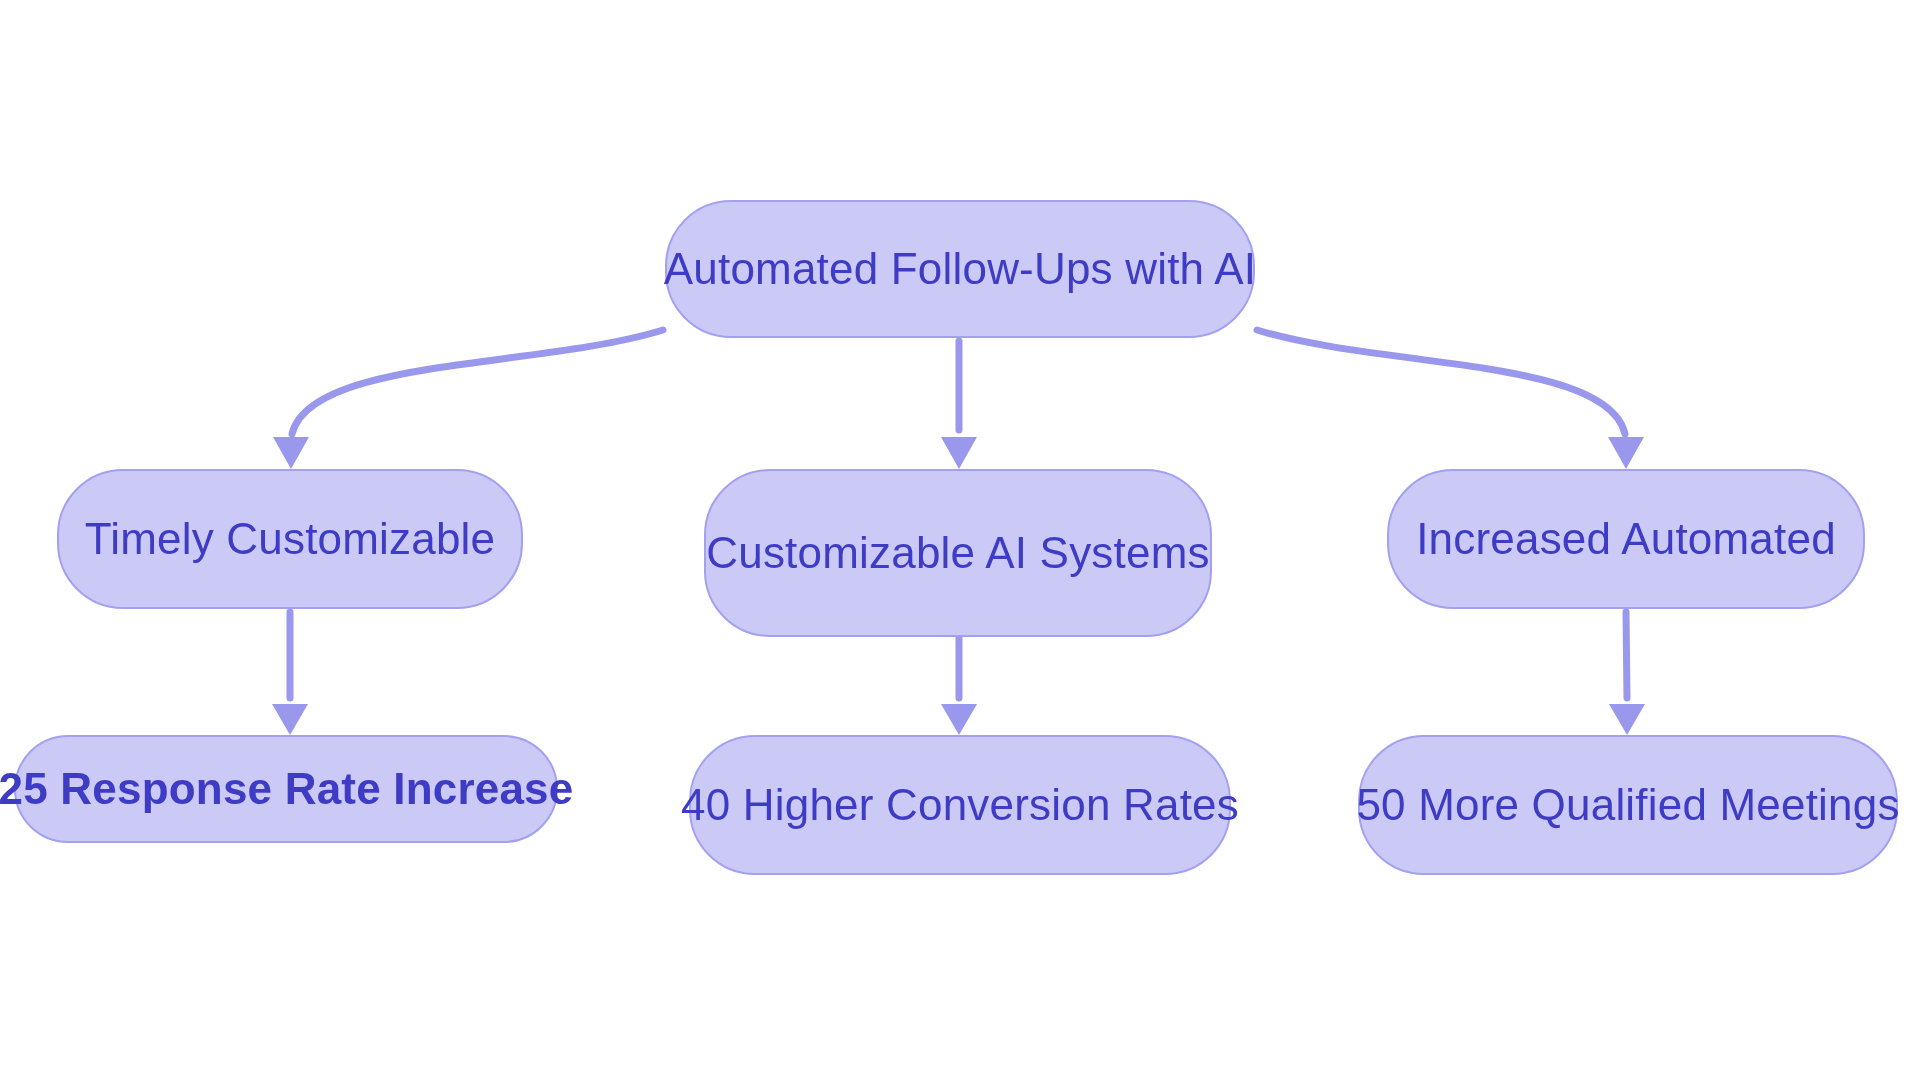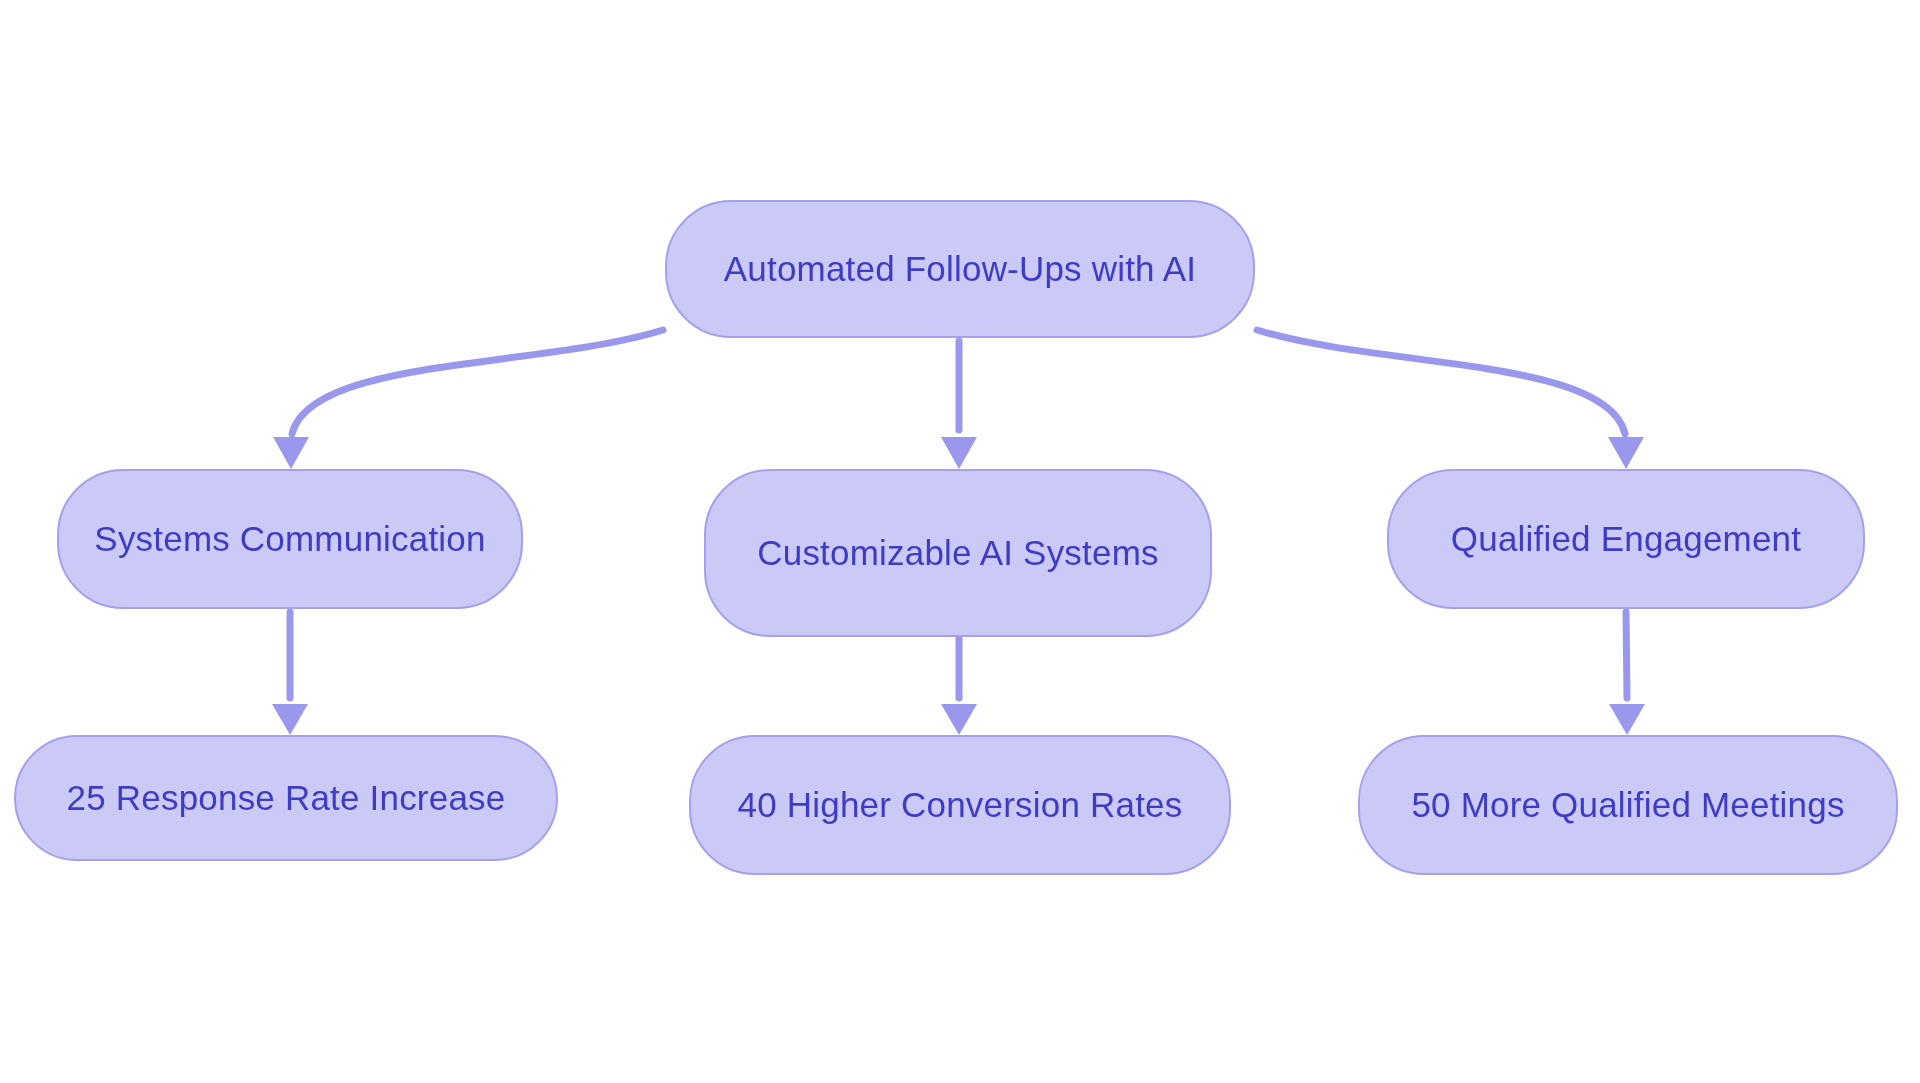--- a/index.html
+++ b/index.html
@@ -37,30 +37,30 @@
     position: absolute;
     box-sizing: border-box;
     background: var(--node-fill, #cbcaf7);
     border: 2px solid var(--node-border, #a3a1ef);
     border-radius: 66px;
     display: flex;
     align-items: center;
     justify-content: center;
     text-align: left;
     color: var(--node-text, #3e3bc4);
-    font-size: 35px;
+    font-size: 44px;
     letter-spacing: 0.2px;
     white-space: nowrap;
   }
   
   .node-root       { left: 665px;  top: 200px; width: 590px; height: 138px; }
   .node-timely     { left: 57px;   top: 469px; width: 466px; height: 140px; }
   .node-custom     { left: 704px;  top: 469px; width: 508px; height: 168px; }
   .node-engage     { left: 1387px; top: 469px; width: 478px; height: 140px; }
-  .node-response   { left: 14px;   top: 735px; width: 544px; height: 126px; }
+  .node-response   { left: 14px;   top: 735px; width: 544px; height: 108px; font-weight: bold; }
   .node-conversion { left: 689px;  top: 735px; width: 542px; height: 140px; }
   .node-meetings   { left: 1358px; top: 735px; width: 540px; height: 140px; }
 </style>
 </head>
 <body>
 
 <div class="canvas">
 
   <svg class="edges-layer" viewBox="0 0 1920 1083" xmlns="http://www.w3.org/2000/svg">
 
@@ -81,29 +81,29 @@
 
     <path class="edge-path" d="M 1626 612 L 1627 698"></path>
     <polygon class="arrowhead" points="1609,704 1645,704 1627,735"></polygon>
   </svg>
 
   <div class="node node-root">
     <span>Automated Follow-Ups with AI</span>
   </div>
 
   <div class="node node-timely">
-    <span>Systems Communication</span>
+    <span>Timely Customizable</span>
   </div>
 
   <div class="node node-custom">
     <span>Customizable AI Systems</span>
   </div>
 
   <div class="node node-engage">
-    <span>Qualified Engagement</span>
+    <span>Increased Automated</span>
   </div>
 
   <div class="node node-response">
     <span>25 Response Rate Increase</span>
   </div>
 
   <div class="node node-conversion">
     <span>40 Higher Conversion Rates</span>
   </div>
 

